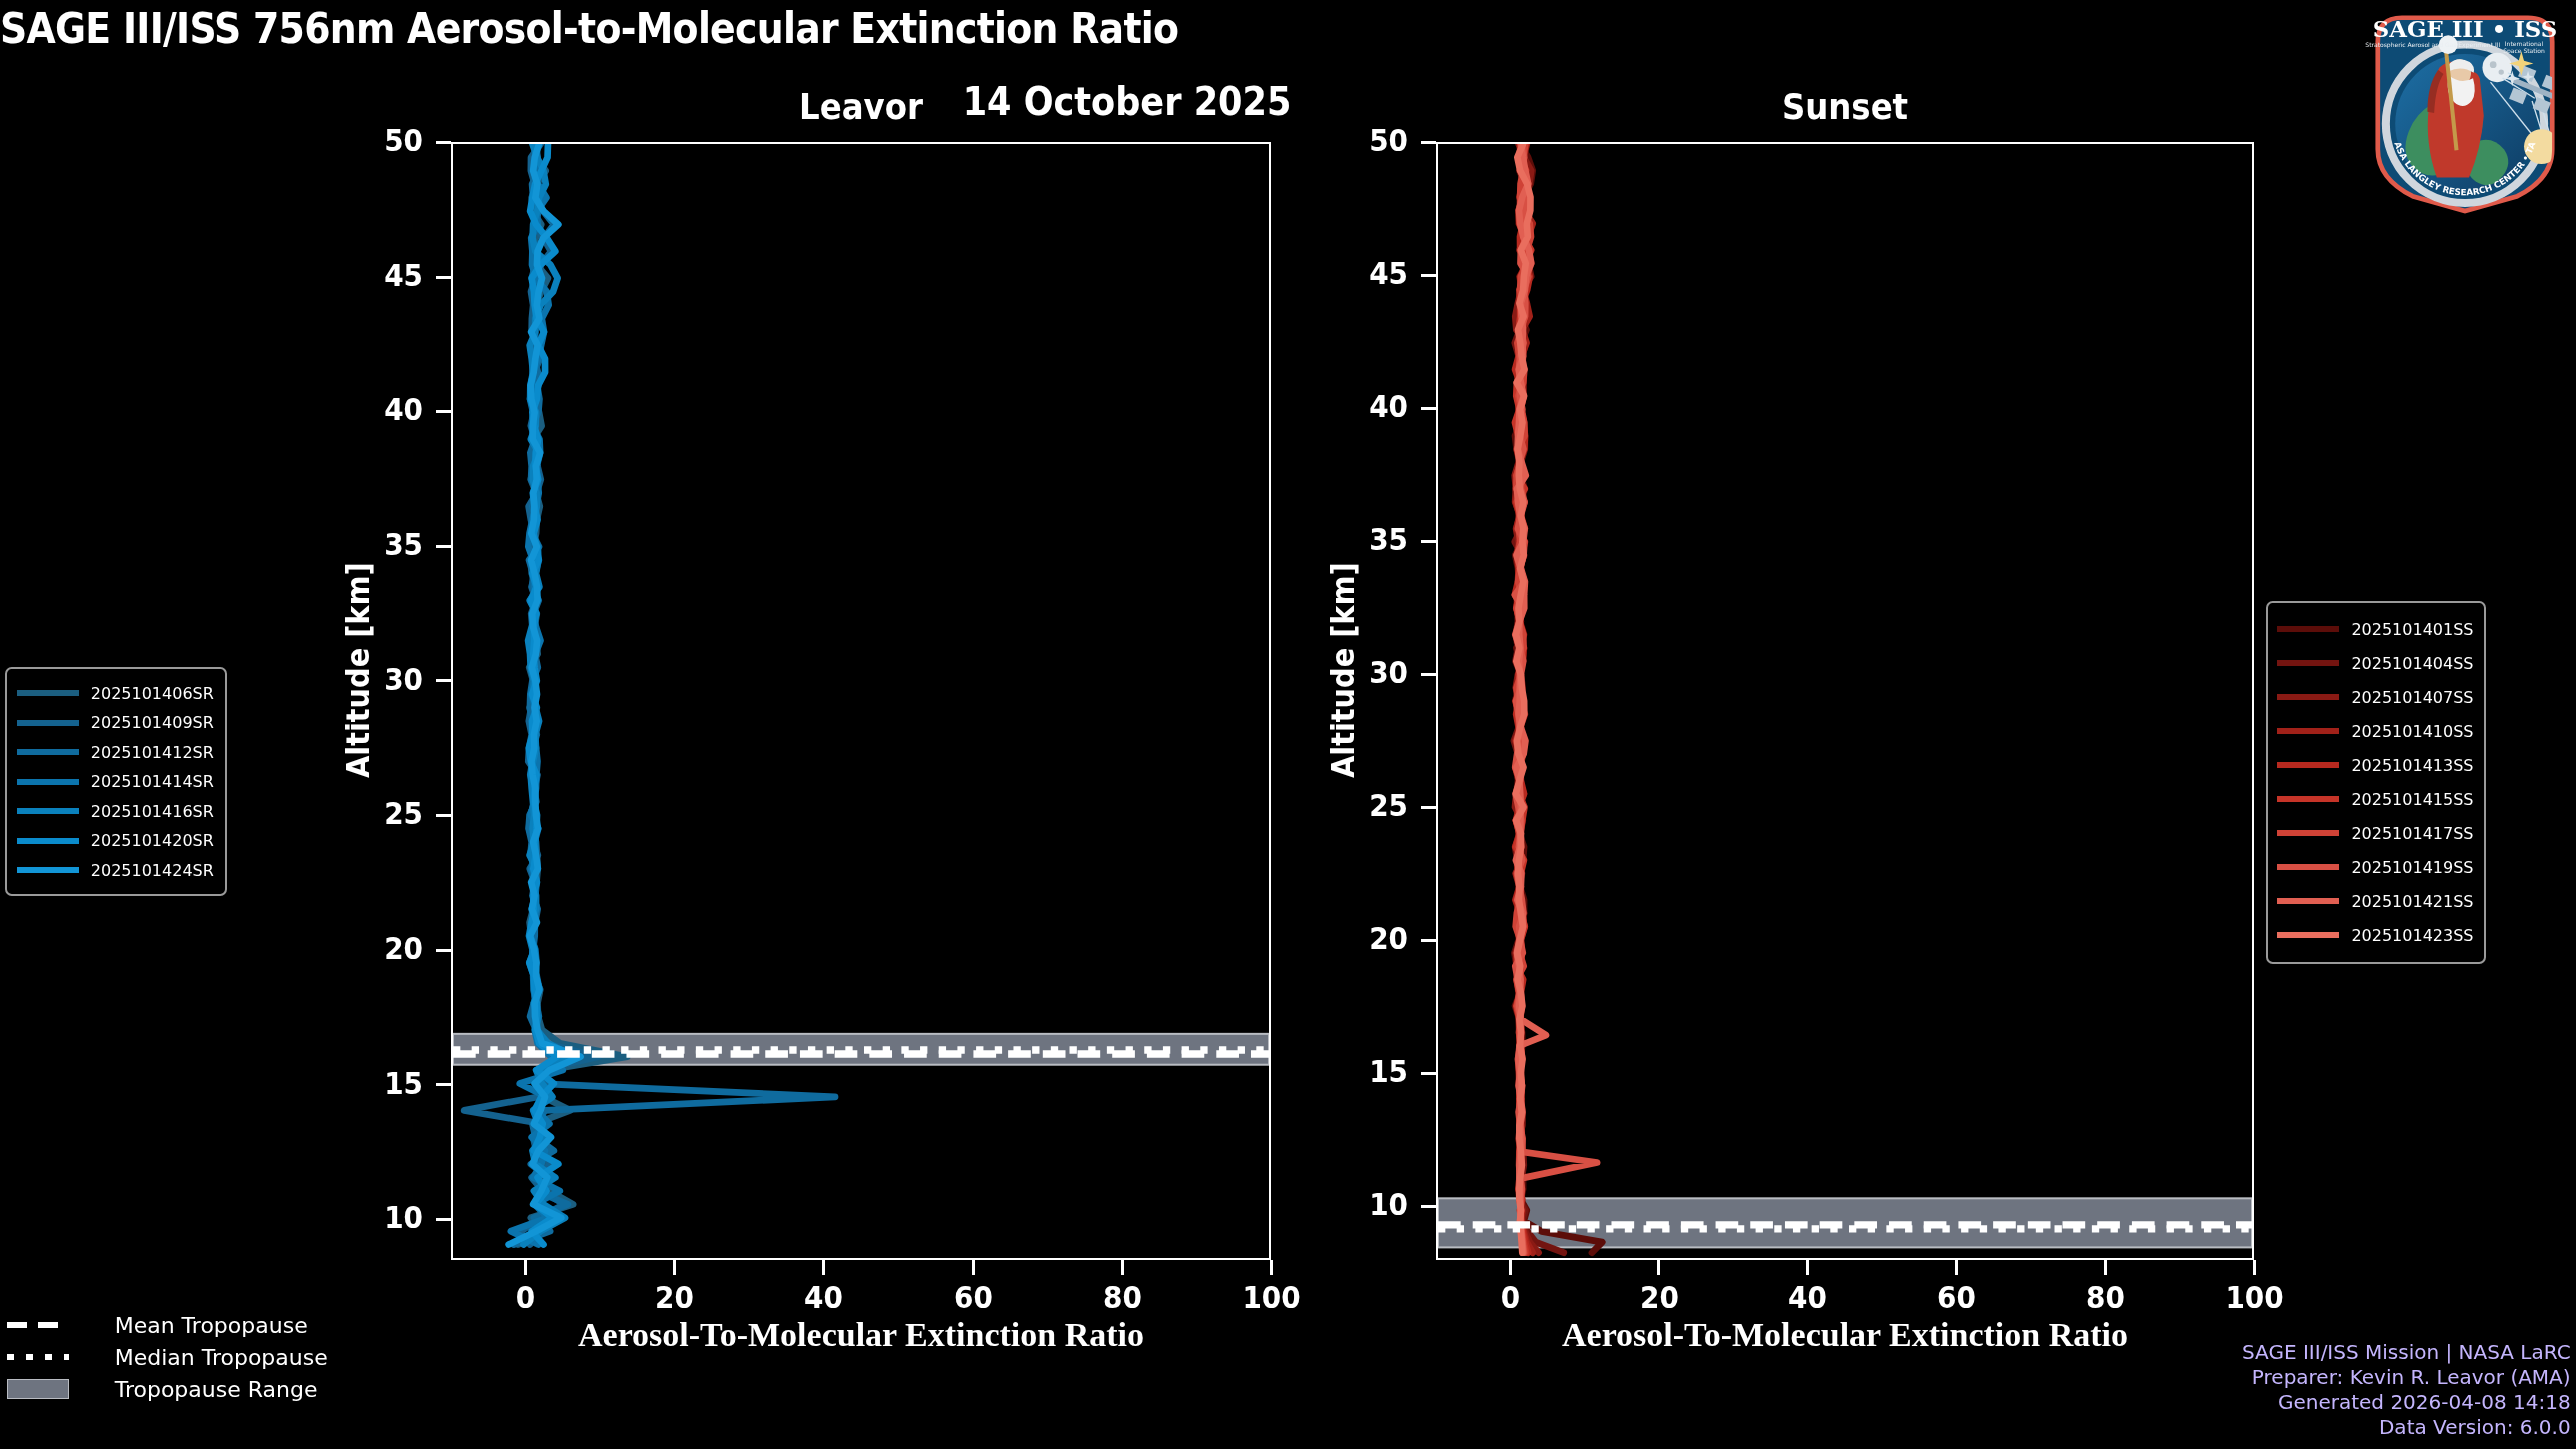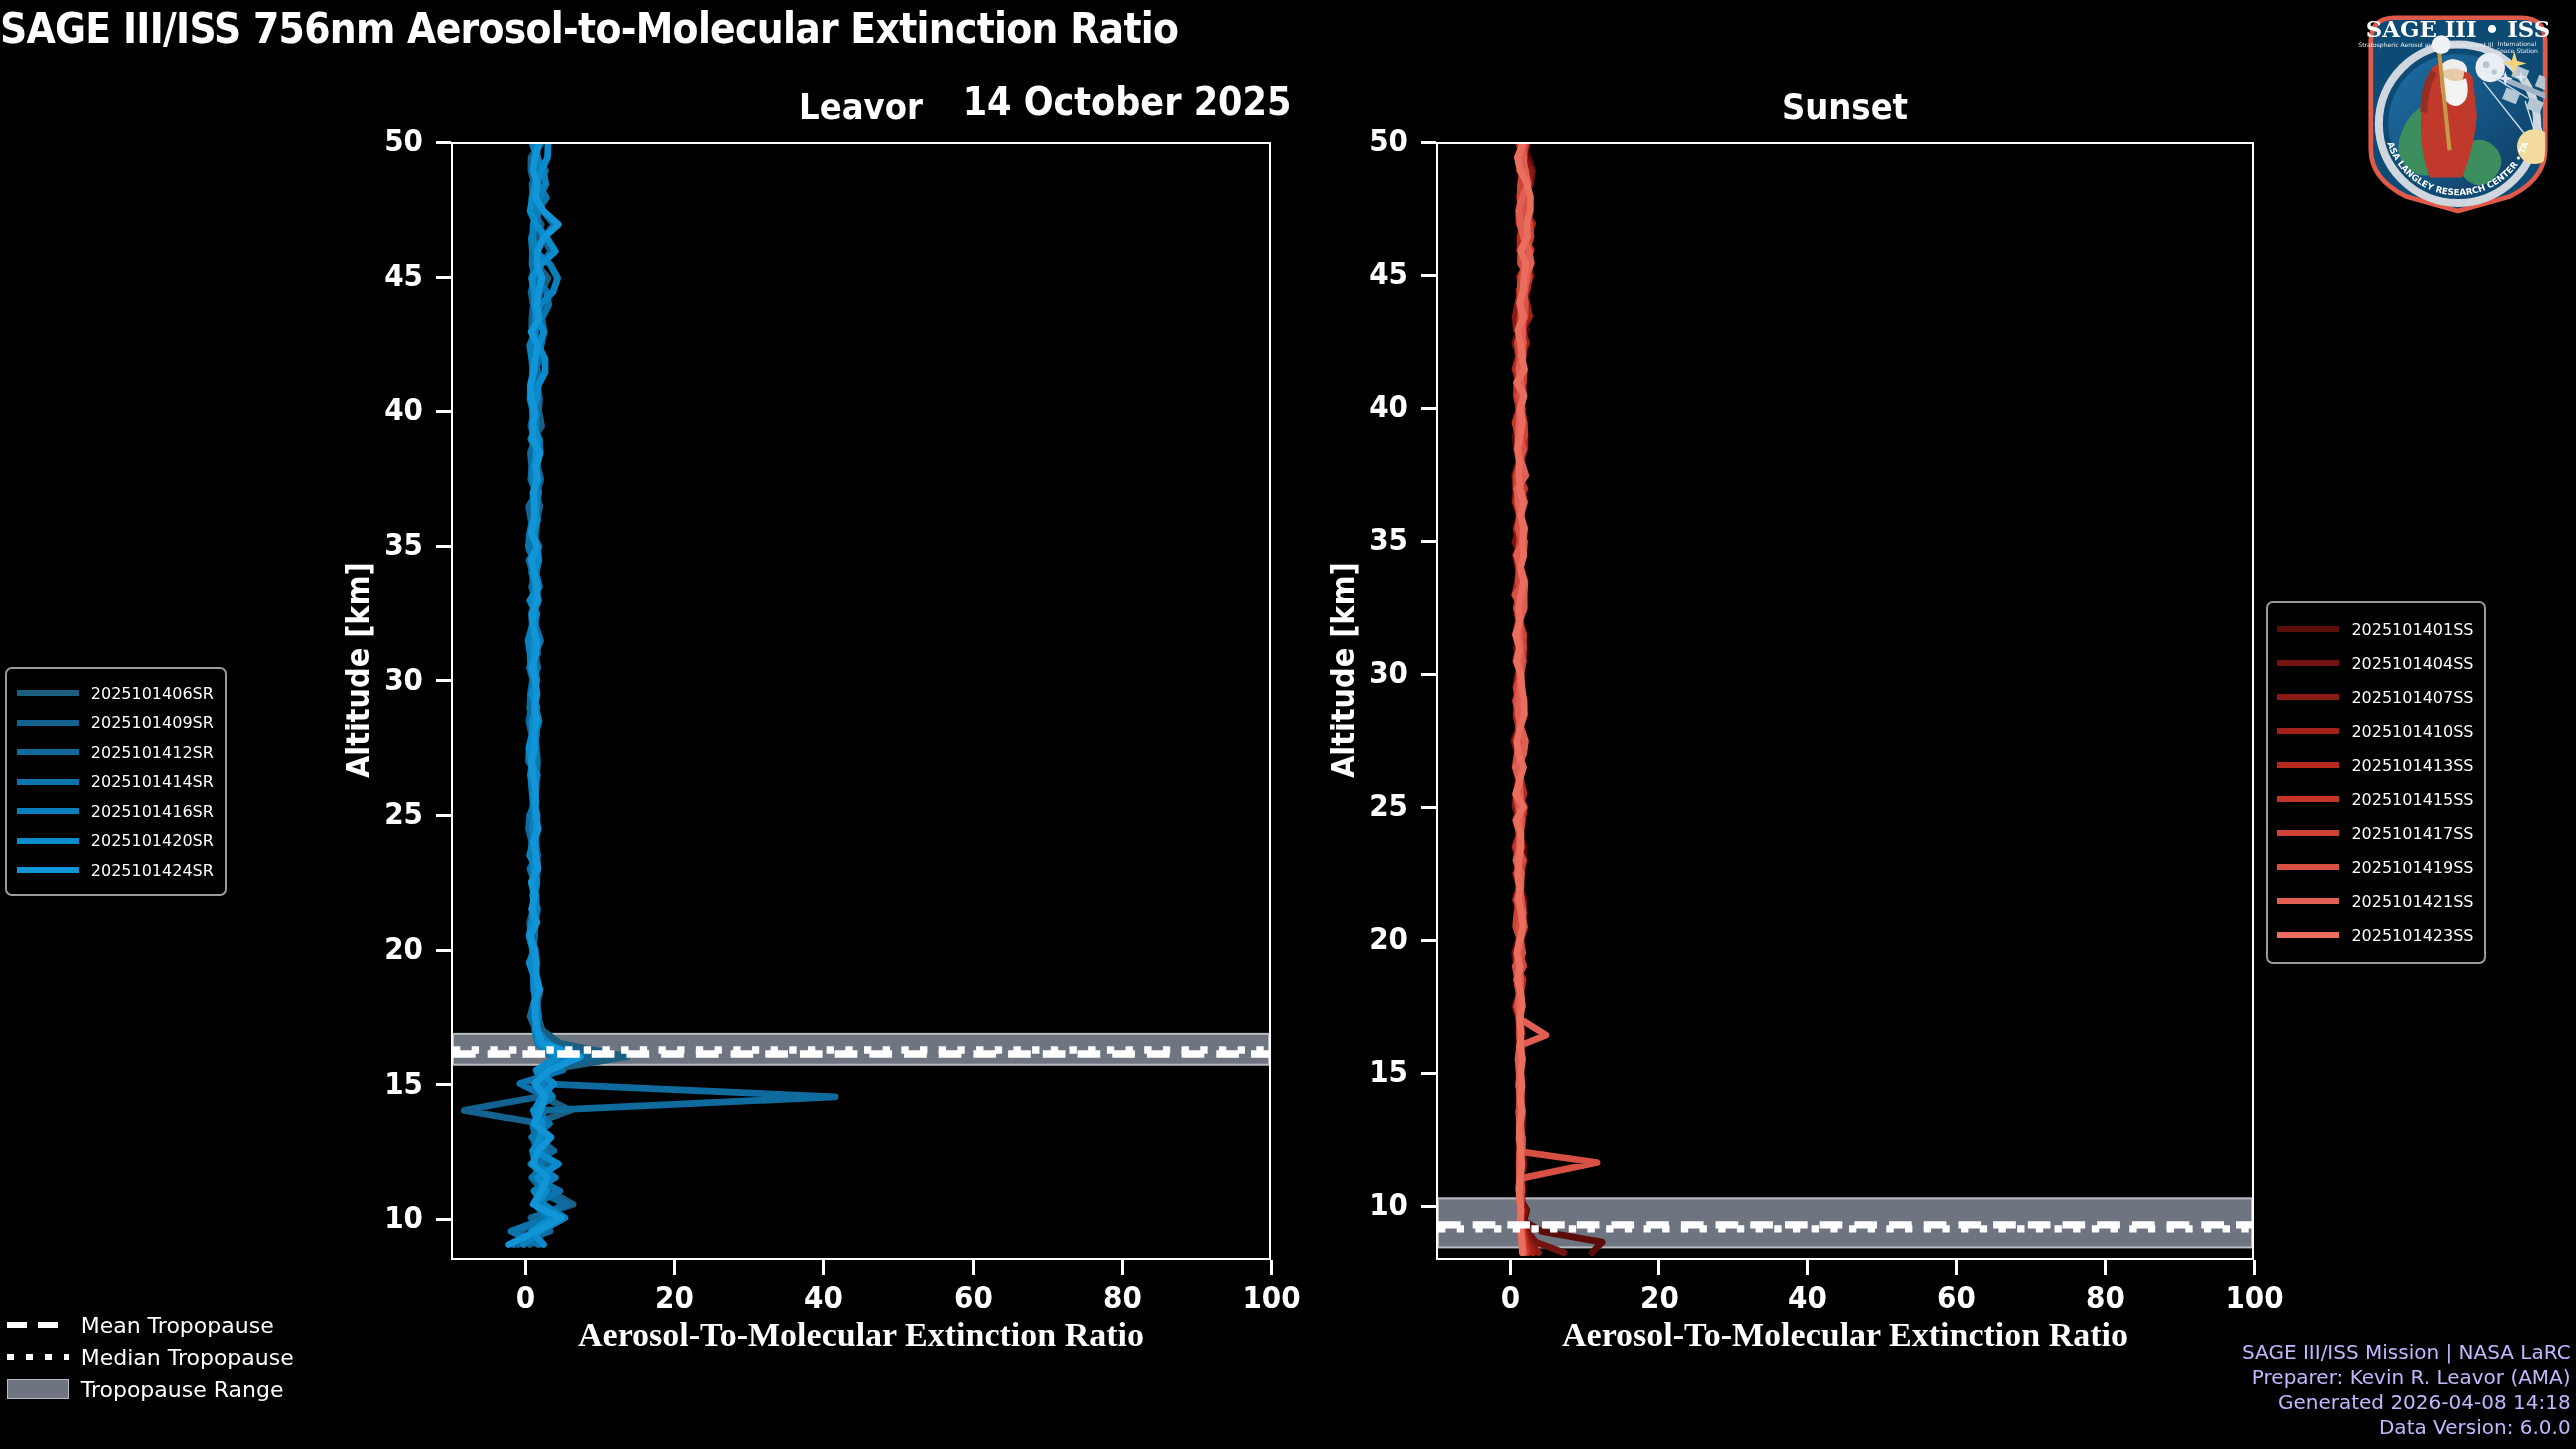--- a/index.html
+++ b/index.html
@@ -70,38 +70,38 @@
   .legend-label{
     font-family:"DejaVu Sans","Liberation Sans",sans-serif;
     font-size:16px;color:#ffffff;white-space:nowrap;
   }
   #legend-sr{left:5.4px;top:667px;}
   #legend-ss{left:2266px;top:601px;}
   #legend-ss .legend-row{height:34px;}
 
   
   #legend-trop{left:6.7px;top:1309px;}
-  #legend-trop .trow{display:flex;align-items:center;height:32px;}
+  #legend-trop .trow{display:flex;align-items:center;height:32px;gap:34px;}
   #legend-trop .tlabel{
     font-family:"DejaVu Sans","Liberation Sans",sans-serif;
     font-size:22px;color:#ffffff;white-space:nowrap;margin-left:12px;
   }
   .sw-dashed{width:62px;height:6px;flex:none;
     background:repeating-linear-gradient(to right,#fff 0 20px,transparent 20px 31px);}
   .sw-dotted{width:62px;height:6px;flex:none;
     background:repeating-linear-gradient(to right,#fff 0 7.4px,transparent 7.4px 19px);}
   .sw-range{width:62px;height:20px;flex:none;background:#6e7480;border:1.3px solid #b9bcc2;box-sizing:border-box;}
 
   
   #credits{right:5.4px;top:1340px;text-align:right;
     font-family:"DejaVu Sans","Liberation Sans",sans-serif;
     font-size:20px;line-height:25px;color:#c4b5fd;}
 
   
-  #logo{right:12px;top:2.7px;width:212px;height:212px;}
+  #logo{right:5px;top:2.7px;width:212px;height:212px;}
 </style>
 </head>
 <body>
 
 <div class="abs" id="main-title">SAGE III/ISS 756nm Aerosol-to-Molecular Extinction Ratio</div>
 <div class="abs" id="sub-date">14 October 2025</div>
 <div class="abs panel-title" id="sr-title">Leavor</div>
 <div class="abs panel-title" id="ss-title">Sunset</div>
 
 <div class="abs" id="logo">

